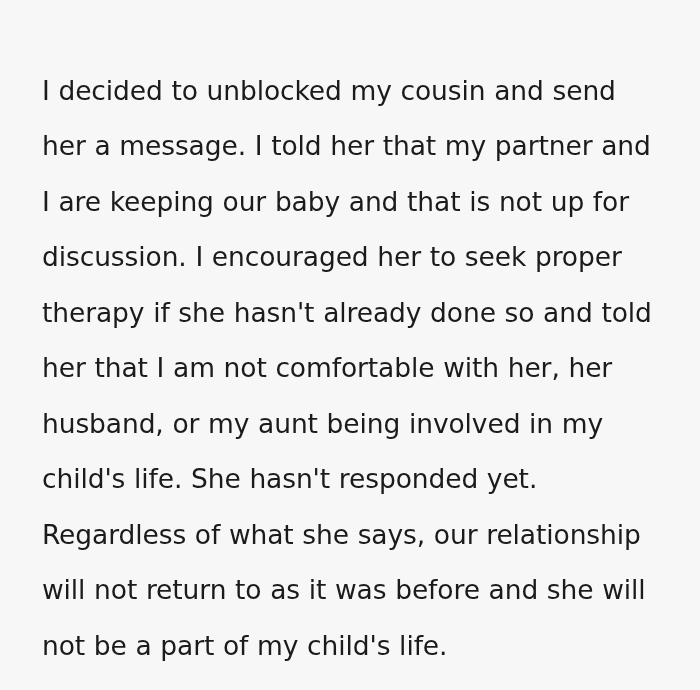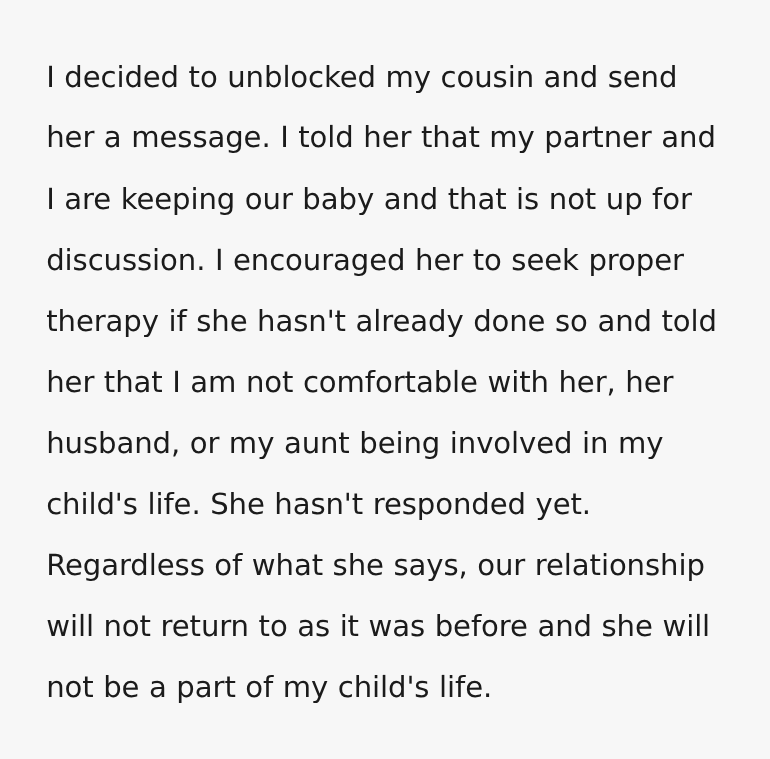--- a/index.html
+++ b/index.html
@@ -11,21 +11,21 @@
     height: 690px;
     background: #f7f7f7;
     font-family: "DejaVu Sans", sans-serif;
     overflow: hidden;
   }
   .page {
     box-sizing: border-box;
     width: 700px;
     height: 522px;
     background: #f7f7f7;
-    padding: 16px 40px 22px 42px;
+    padding: 36px 40px 22px 42px;
     display: flex;
     align-items: flex-start;
   }
   .story-text {
     font-family: "DejaVu Sans", sans-serif;
     font-size: 26.5px;
     line-height: 55.5px;
     color: #1b1b1b;
     letter-spacing: -0.1px;
     word-spacing: 0.4px;

